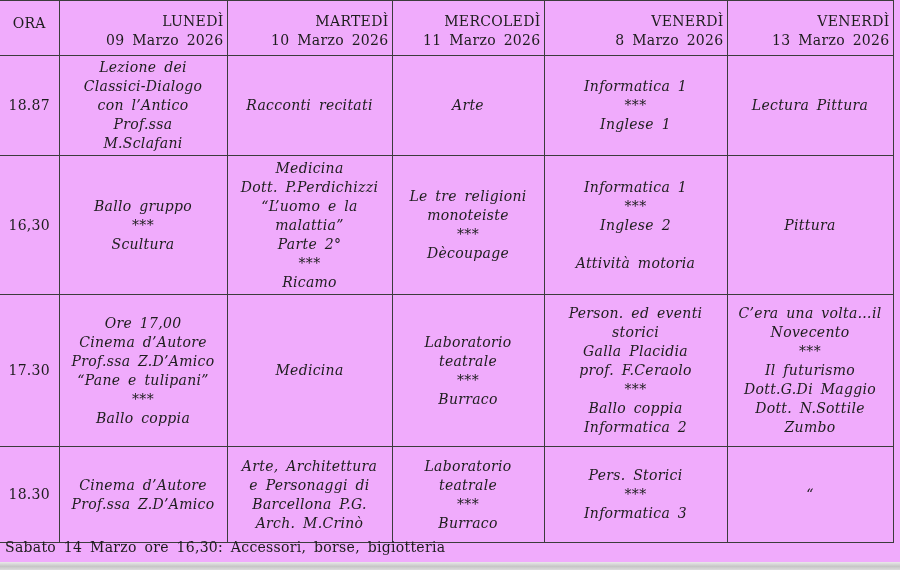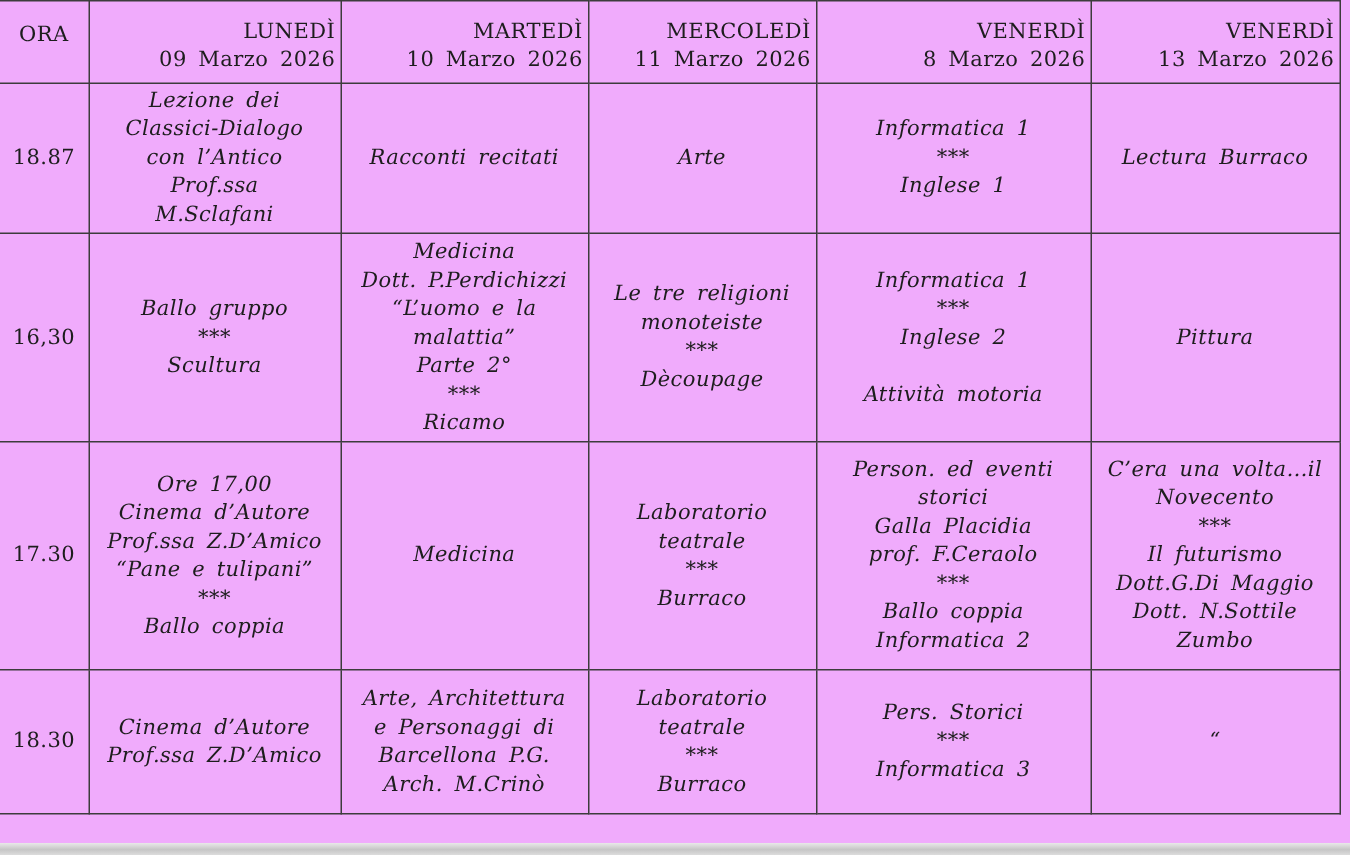--- a/index.html
+++ b/index.html
@@ -111,21 +111,21 @@
         <td class="pre">Lezione dei
 Classici-Dialogo
 con l’Antico
 Prof.ssa
 M.Sclafani</td>
         <td class="pre">Racconti recitati</td>
         <td class="pre">Arte</td>
         <td class="pre">Informatica 1
 ***
 Inglese 1</td>
-        <td class="pre">Lectura Burraco</td>
+        <td class="pre">Lectura Pittura</td>
       </tr>
 
       <tr style="height:139px">
         <td class="first">16,30</td>
         <td class="pre">Ballo gruppo
 ***
 Scultura</td>
         <td class="pre">Medicina
 Dott. P.Perdichizzi
 “L’uomo e la
@@ -187,16 +187,17 @@
 ***
 Burraco</td>
         <td class="pre">Pers. Storici
 ***
 Informatica 3</td>
         <td class="pre">“</td>
       </tr>
     </tbody>
   </table>
 
+  <div class="footer-note">Sabato 14 Marzo ore 16,30: Accessori, borse, bigiotteria</div>
 
   <div class="scan-band"></div>
 
 </div>
 
 </body></html>

